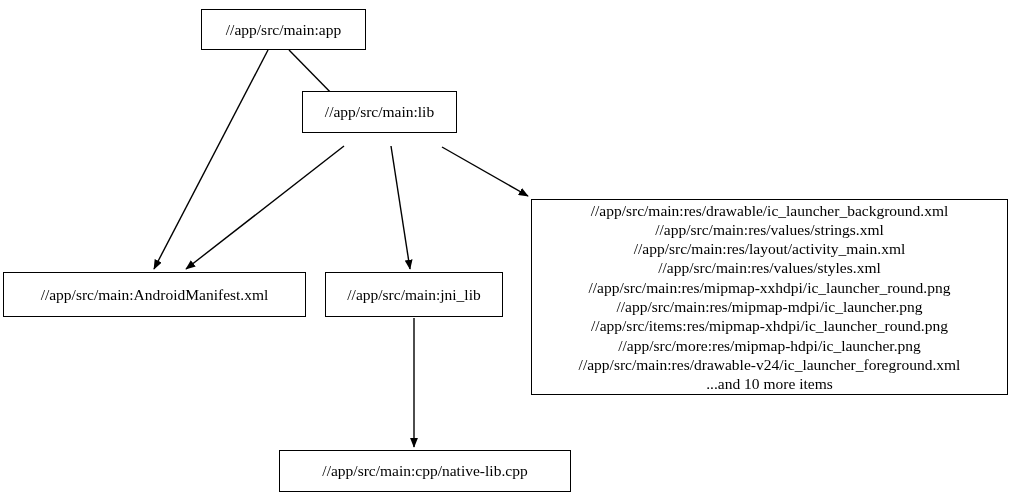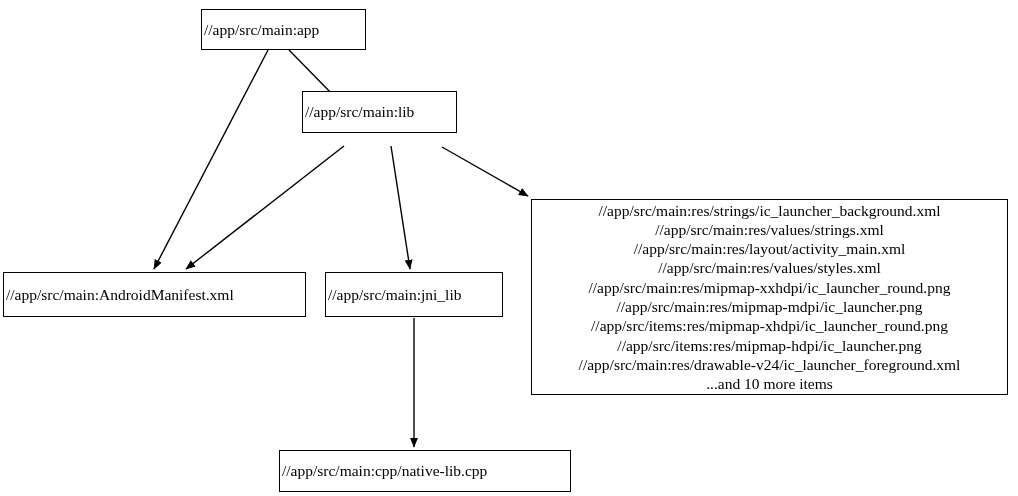--- a/index.html
+++ b/index.html
@@ -31,21 +31,21 @@
     height: 496px;
     pointer-events: none;
   }
   .node {
     position: absolute;
     box-sizing: border-box;
     border: 1px solid #000000;
     background: #ffffff;
     display: flex;
     align-items: center;
-    justify-content: flex-start;
+    justify-content: center;
     text-align: center;
     font-size: 15.5px;
     line-height: 1.0;
     white-space: nowrap;
   }
   .node-label {
     display: block;
     padding: 0 2px;
   }
   .node-multiline {
@@ -96,28 +96,28 @@
   <div class="node" style="left: 3px; top: 272px; width: 303px; height: 45px; border-color: rgb(0, 0, 0);">
     <span class="node-label">//app/src/main:AndroidManifest.xml</span>
   </div>
 
   <div class="node" style="left: 325px; top: 272px; width: 178px; height: 45px; border-color: rgb(0, 0, 0);">
     <span class="node-label">//app/src/main:jni_lib</span>
   </div>
 
   <div class="node node-multiline" style="left: 531px; top: 199px; width: 477px; height: 196px; border-color: rgb(0, 0, 0);">
     <span class="node-lines">
-        <span>//app/src/main:res/strings/ic_launcher_background.xml</span>
+        <span>//app/src/main:res/drawable/ic_launcher_background.xml</span>
         <span>//app/src/main:res/values/strings.xml</span>
         <span>//app/src/main:res/layout/activity_main.xml</span>
         <span>//app/src/main:res/values/styles.xml</span>
         <span>//app/src/main:res/mipmap-xxhdpi/ic_launcher_round.png</span>
         <span>//app/src/main:res/mipmap-mdpi/ic_launcher.png</span>
         <span>//app/src/items:res/mipmap-xhdpi/ic_launcher_round.png</span>
-        <span>//app/src/items:res/mipmap-hdpi/ic_launcher.png</span>
+        <span>//app/src/more:res/mipmap-hdpi/ic_launcher.png</span>
         <span>//app/src/main:res/drawable-v24/ic_launcher_foreground.xml</span>
         <span>...and 10 more items</span>
       </span>
   </div>
 
   <div class="node" style="left: 279px; top: 450px; width: 292px; height: 42px; border-color: rgb(0, 0, 0);">
     <span class="node-label">//app/src/main:cpp/native-lib.cpp</span>
   </div>
 
 </div>

